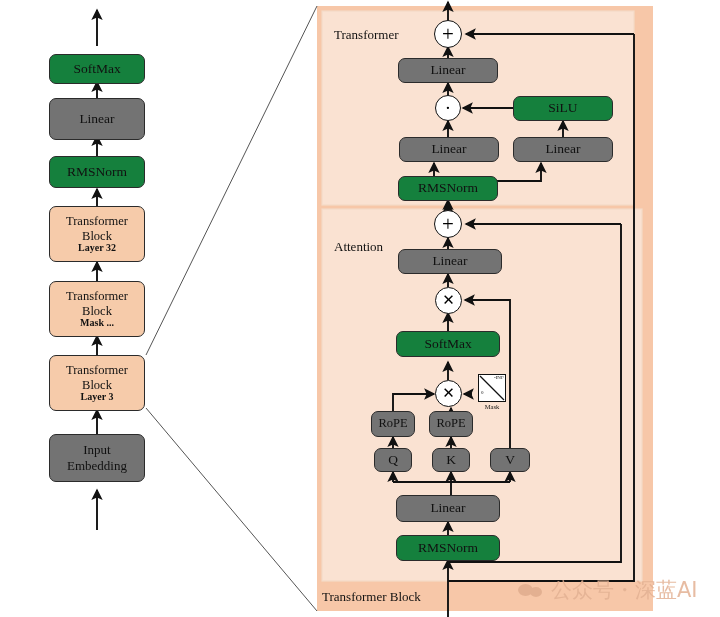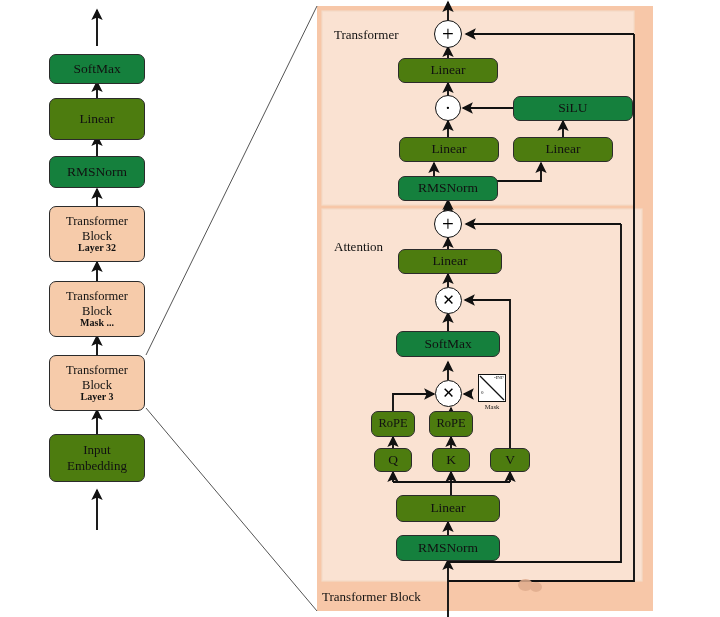--- a/index.html
+++ b/index.html
@@ -3,21 +3,21 @@
 <meta charset="utf-8">
 <style>
   html,body{margin:0;padding:0;background:#ffffff;}
   body{width:720px;height:617px;position:relative;overflow:hidden;
        font-family:"Liberation Serif","DejaVu Serif",serif;}
   #canvas{position:absolute;inset:0;width:720px;height:617px;}
   .box{position:absolute;box-sizing:border-box;border:1.4px solid #2b2b2b;
        border-radius:7px;display:flex;align-items:center;justify-content:center;
        flex-direction:column;text-align:center;line-height:1.06;color:#111;}
   .green{background:#15803d;}
-  .blue{background:#4d7c0f;align-items:center;}
+  .blue{background:#737373;align-items:center;}
   .peach{background:#f6cbaa;}
   .lbl-main{font-size:13.5px;}
   .lbl-sm{font-size:10px;font-weight:bold;}
   .panel-title{position:absolute;font-size:13px;color:#111;}
   .op{position:absolute;box-sizing:border-box;border:1.6px solid #111;
       border-radius:50%;background:#ffffff;display:flex;align-items:center;
       justify-content:center;}
   .mask{position:absolute;box-sizing:border-box;border:1.4px solid #111;
         background:#fff;}
   .mask-cap{position:absolute;font-size:6.5px;color:#111;text-align:center;width:40px;}
@@ -175,21 +175,21 @@
 </div>
 
 <div class="box blue lbl-main" style="left:398px;top:58px;width:100px;height:25px;">
   <span>Linear</span>
 </div>
 
 <div class="op" style="left:435px;top:95px;width:26px;height:26px;font-size:19px;line-height:0.4;">
   <span>·</span>
 </div>
 
-<div class="box green lbl-main" style="left:513px;top:96px;width:120px;height:25px;">
+<div class="box green lbl-main" style="left:513px;top:96px;width:100px;height:25px;">
   <span>SiLU</span>
 </div>
 
 <div class="box blue lbl-main" style="left:399px;top:137px;width:100px;height:25px;">
   <span>Linear</span>
 </div>
 
 <div class="box blue lbl-main" style="left:513px;top:137px;width:100px;height:25px;">
   <span>Linear</span>
 </div>
@@ -250,13 +250,14 @@
 
 <div class="box green lbl-main" style="left:396px;top:535px;width:104px;height:26px;">
   <span>RMSNorm</span>
 </div>
 
 <div class="wm" style="left:518px;top:576px;">
   <span class="wm-dots">
       <i></i>
       <i></i>
     </span>
+  <span>公众号・深蓝AI</span>
 </div>
 
 </body></html>

